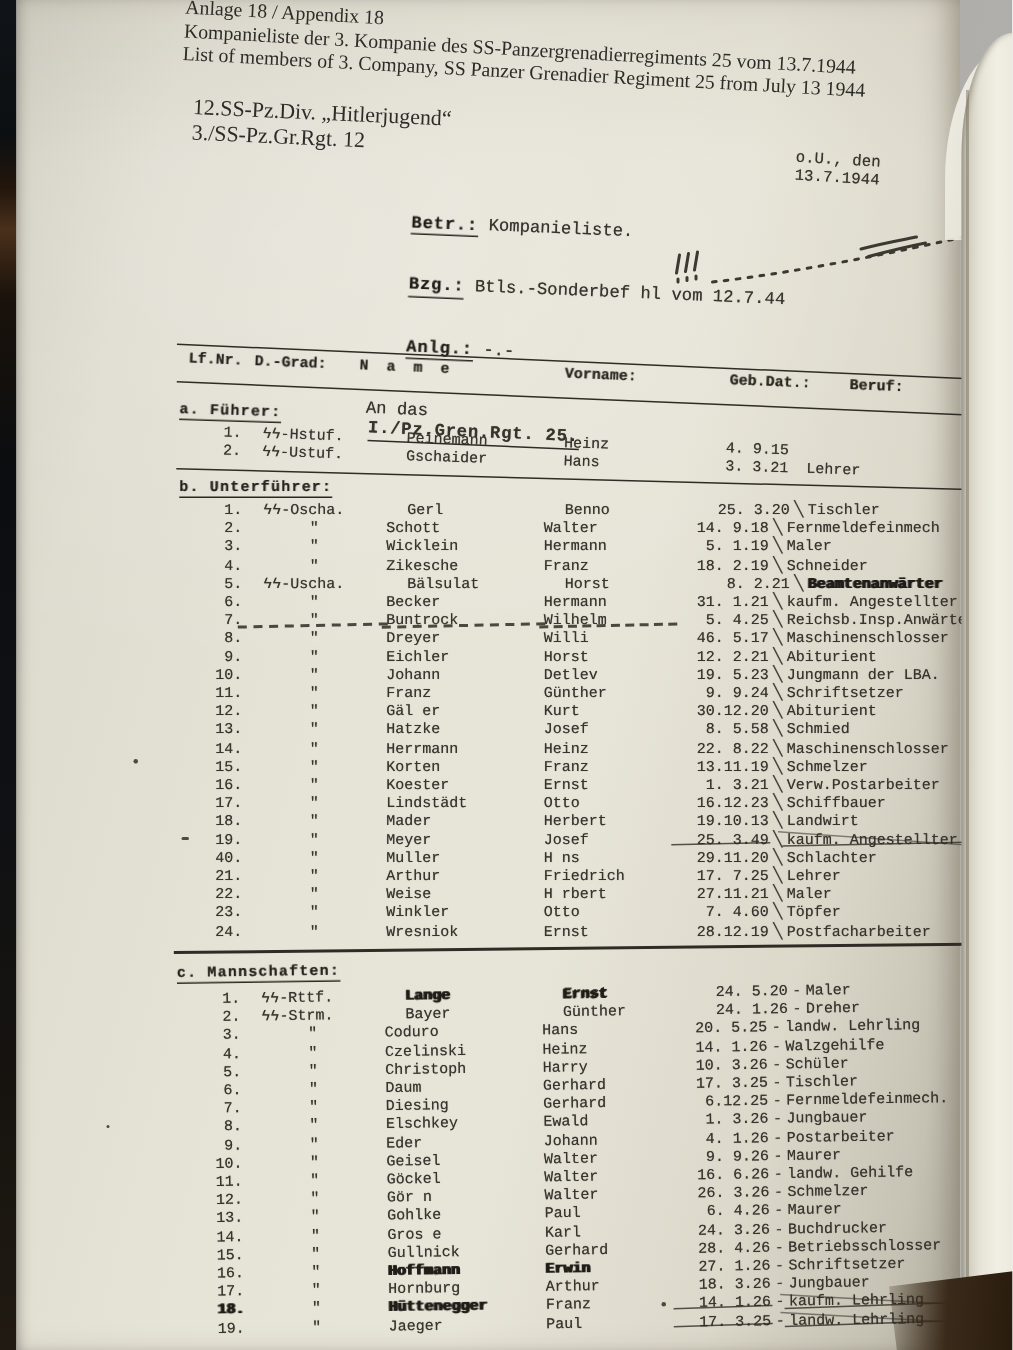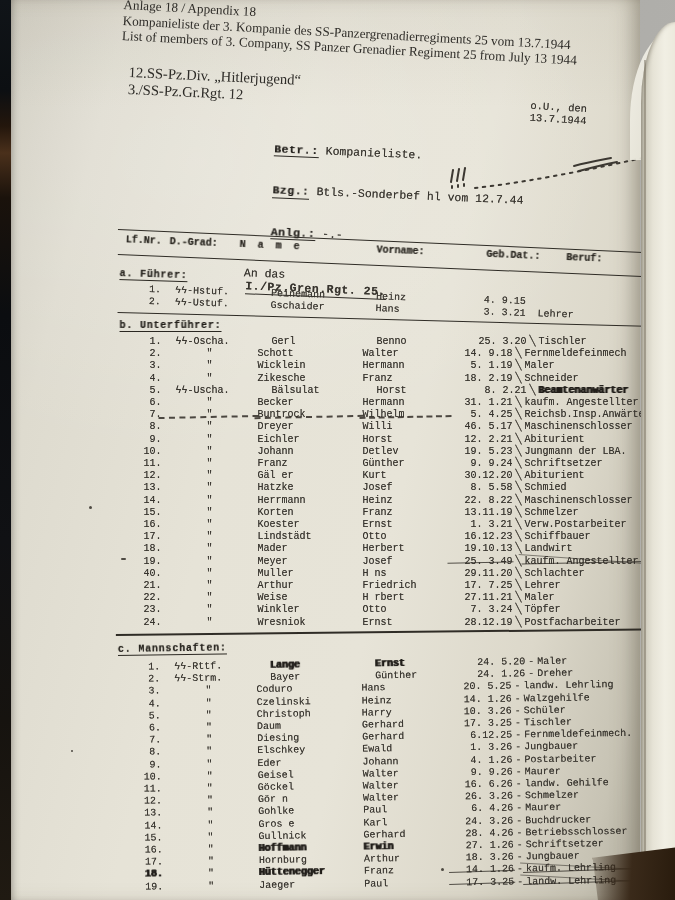--- a/index.html
+++ b/index.html
@@ -172,21 +172,21 @@
             <div class="row"><span class="c num">13.</span><span class="c rank ditto">"</span><span class="c name">Hatzke</span><span class="c vor">Josef</span><span class="c date">8. 5.58</span><span class="c tick">╲</span><span class="c beruf">Schmied</span></div>
             <div class="row"><span class="c num">14.</span><span class="c rank ditto">"</span><span class="c name">Herrmann</span><span class="c vor">Heinz</span><span class="c date">22. 8.22</span><span class="c tick">╲</span><span class="c beruf">Maschinenschlosser</span></div>
             <div class="row"><span class="c num">15.</span><span class="c rank ditto">"</span><span class="c name">Korten</span><span class="c vor">Franz</span><span class="c date">13.11.19</span><span class="c tick">╲</span><span class="c beruf">Schmelzer</span></div>
             <div class="row"><span class="c num">16.</span><span class="c rank ditto">"</span><span class="c name">Koester</span><span class="c vor">Ernst</span><span class="c date">1. 3.21</span><span class="c tick">╲</span><span class="c beruf">Verw.Postarbeiter</span></div>
             <div class="row"><span class="c num">17.</span><span class="c rank ditto">"</span><span class="c name">Lindstädt</span><span class="c vor">Otto</span><span class="c date">16.12.23</span><span class="c tick">╲</span><span class="c beruf">Schiffbauer</span></div>
             <div class="row"><span class="c num">18.</span><span class="c rank ditto">"</span><span class="c name">Mader</span><span class="c vor">Herbert</span><span class="c date">19.10.13</span><span class="c tick">╲</span><span class="c beruf">Landwirt</span></div>
             <div class="row"><span class="c num">19.</span><span class="c rank ditto">"</span><span class="c name">Meyer</span><span class="c vor">Josef</span><span class="c date crossed">25. 3.49</span><span class="c tick">╲</span><span class="c beruf crossed scrib">kaufm. Angestellter</span></div>
             <div class="row"><span class="c num">40.</span><span class="c rank ditto">"</span><span class="c name">Muller</span><span class="c vor">H ns</span><span class="c date">29.11.20</span><span class="c tick">╲</span><span class="c beruf">Schlachter</span></div>
             <div class="row"><span class="c num">21.</span><span class="c rank ditto">"</span><span class="c name">Arthur</span><span class="c vor">Friedrich</span><span class="c date">17. 7.25</span><span class="c tick">╲</span><span class="c beruf">Lehrer</span></div>
             <div class="row"><span class="c num">22.</span><span class="c rank ditto">"</span><span class="c name">Weise</span><span class="c vor">H rbert</span><span class="c date">27.11.21</span><span class="c tick">╲</span><span class="c beruf">Maler</span></div>
-            <div class="row"><span class="c num">23.</span><span class="c rank ditto">"</span><span class="c name">Winkler</span><span class="c vor">Otto</span><span class="c date">7. 3.24</span><span class="c tick">╲</span><span class="c beruf">Töpfer</span></div>
+            <div class="row"><span class="c num">23.</span><span class="c rank ditto">"</span><span class="c name">Winkler</span><span class="c vor">Otto</span><span class="c date">7. 4.60</span><span class="c tick">╲</span><span class="c beruf">Töpfer</span></div>
             <div class="row"><span class="c num">24.</span><span class="c rank ditto">"</span><span class="c name">Wresniok</span><span class="c vor">Ernst</span><span class="c date">28.12.19</span><span class="c tick">╲</span><span class="c beruf">Postfacharbeiter</span></div>
           </div>
       </div>
       <div class="rule" style="top:406px;width:548px;border-top-width:2.4px;transform:rotate(-0.9deg);"></div>
 
       <div class="sec" style="top:416px;transform:rotate(-1.1deg);">
         <div class="sec-label">c. Mannschaften:</div>
         <div class="rows" style="margin-top:6px;">
             <div class="row"><span class="c num">1.</span><span class="c rank">ϟϟ-Rttf.</span><span class="c name smudge">Lange</span><span class="c vor smudge">Ernst</span><span class="c date">24. 5.20</span><span class="c tick">-</span><span class="c beruf">Maler</span></div>
             <div class="row"><span class="c num">2.</span><span class="c rank">ϟϟ-Strm.</span><span class="c name">Bayer</span><span class="c vor">Günther</span><span class="c date">24. 1.26</span><span class="c tick">-</span><span class="c beruf">Dreher</span></div>

